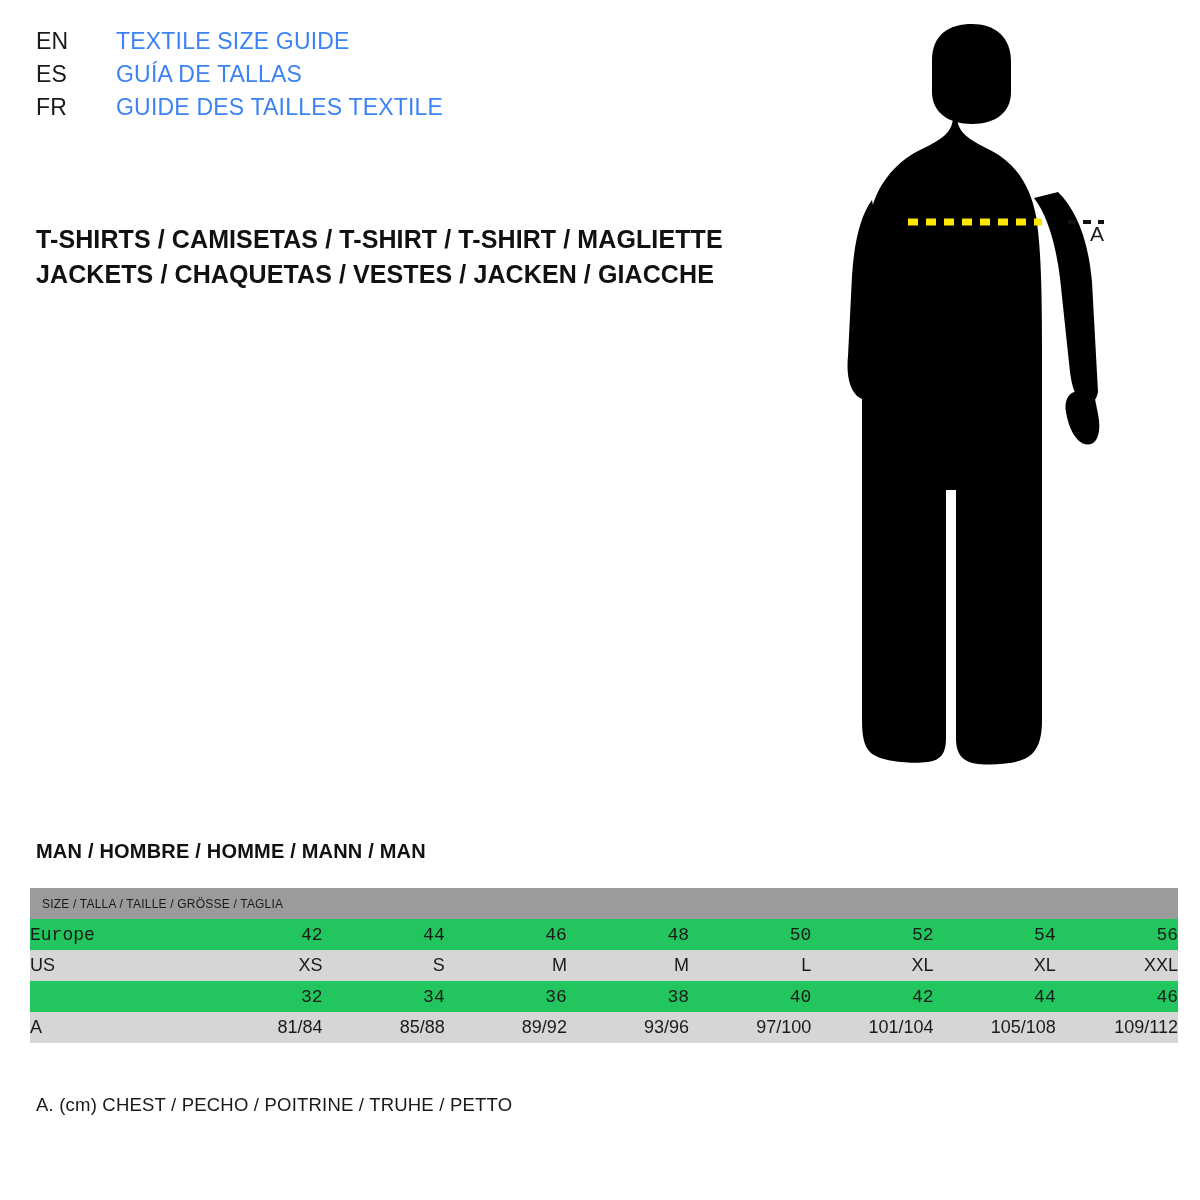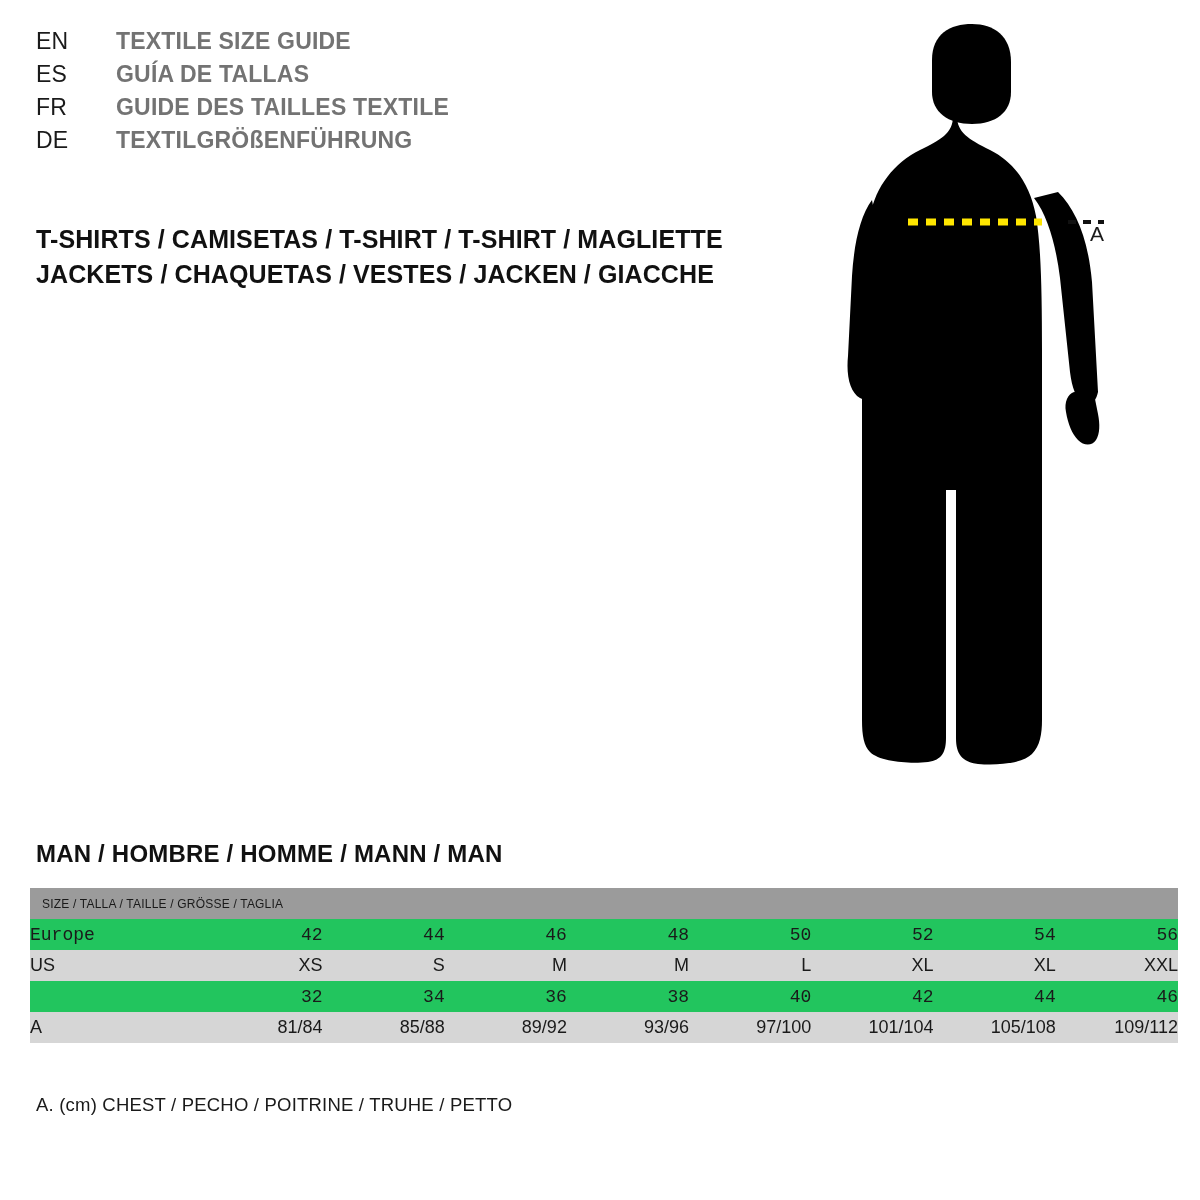--- a/index.html
+++ b/index.html
@@ -32,22 +32,21 @@
   }
   .lang-code {
     width: 80px;
     font-size: 23px;
     letter-spacing: 0.2px;
     color: #1a1a1a;
   }
   .lang-text {
     font-size: 23px;
     letter-spacing: 0.2px;
-    color: #737373;
-    font-weight: bold;
+    color: #3b82f6;
   }
 
   .category-block {
     position: absolute;
     top: 222px;
     left: 36px;
     width: 760px;
   }
   .category-line {
     font-size: 25px;
@@ -74,21 +73,21 @@
     font-size: 21px;
     color: #1a1a1a;
     letter-spacing: 0.5px;
   }
 
   
   .table-title {
     position: absolute;
     top: 840px;
     left: 36px;
-    font-size: 24px;
+    font-size: 20px;
     font-weight: bold;
     letter-spacing: 0.2px;
     color: #111111;
   }
   table.size-table {
     position: absolute;
     top: 888px;
     left: 30px;
     width: 1148px;
     border-collapse: collapse;
@@ -140,24 +139,20 @@
       <div class="lang-code">EN</div>
       <div class="lang-text">TEXTILE SIZE GUIDE</div>
     </div>
     <div class="lang-row">
       <div class="lang-code">ES</div>
       <div class="lang-text">GUÍA DE TALLAS</div>
     </div>
     <div class="lang-row">
       <div class="lang-code">FR</div>
       <div class="lang-text">GUIDE DES TAILLES TEXTILE</div>
-    </div>
-    <div class="lang-row">
-      <div class="lang-code">DE</div>
-      <div class="lang-text">TEXTILGRÖßENFÜHRUNG</div>
     </div>
   </div>
 
   <div class="category-block">
     <div class="category-line">T-SHIRTS / CAMISETAS / T-SHIRT / T-SHIRT / MAGLIETTE</div>
     <div class="category-line">JACKETS / CHAQUETAS / VESTES / JACKEN / GIACCHE</div>
   </div>
 
   <div class="figure-wrap">
     <svg class="figure-svg" width="360" height="770" viewBox="0 0 360 770" xmlns="http://www.w3.org/2000/svg">

